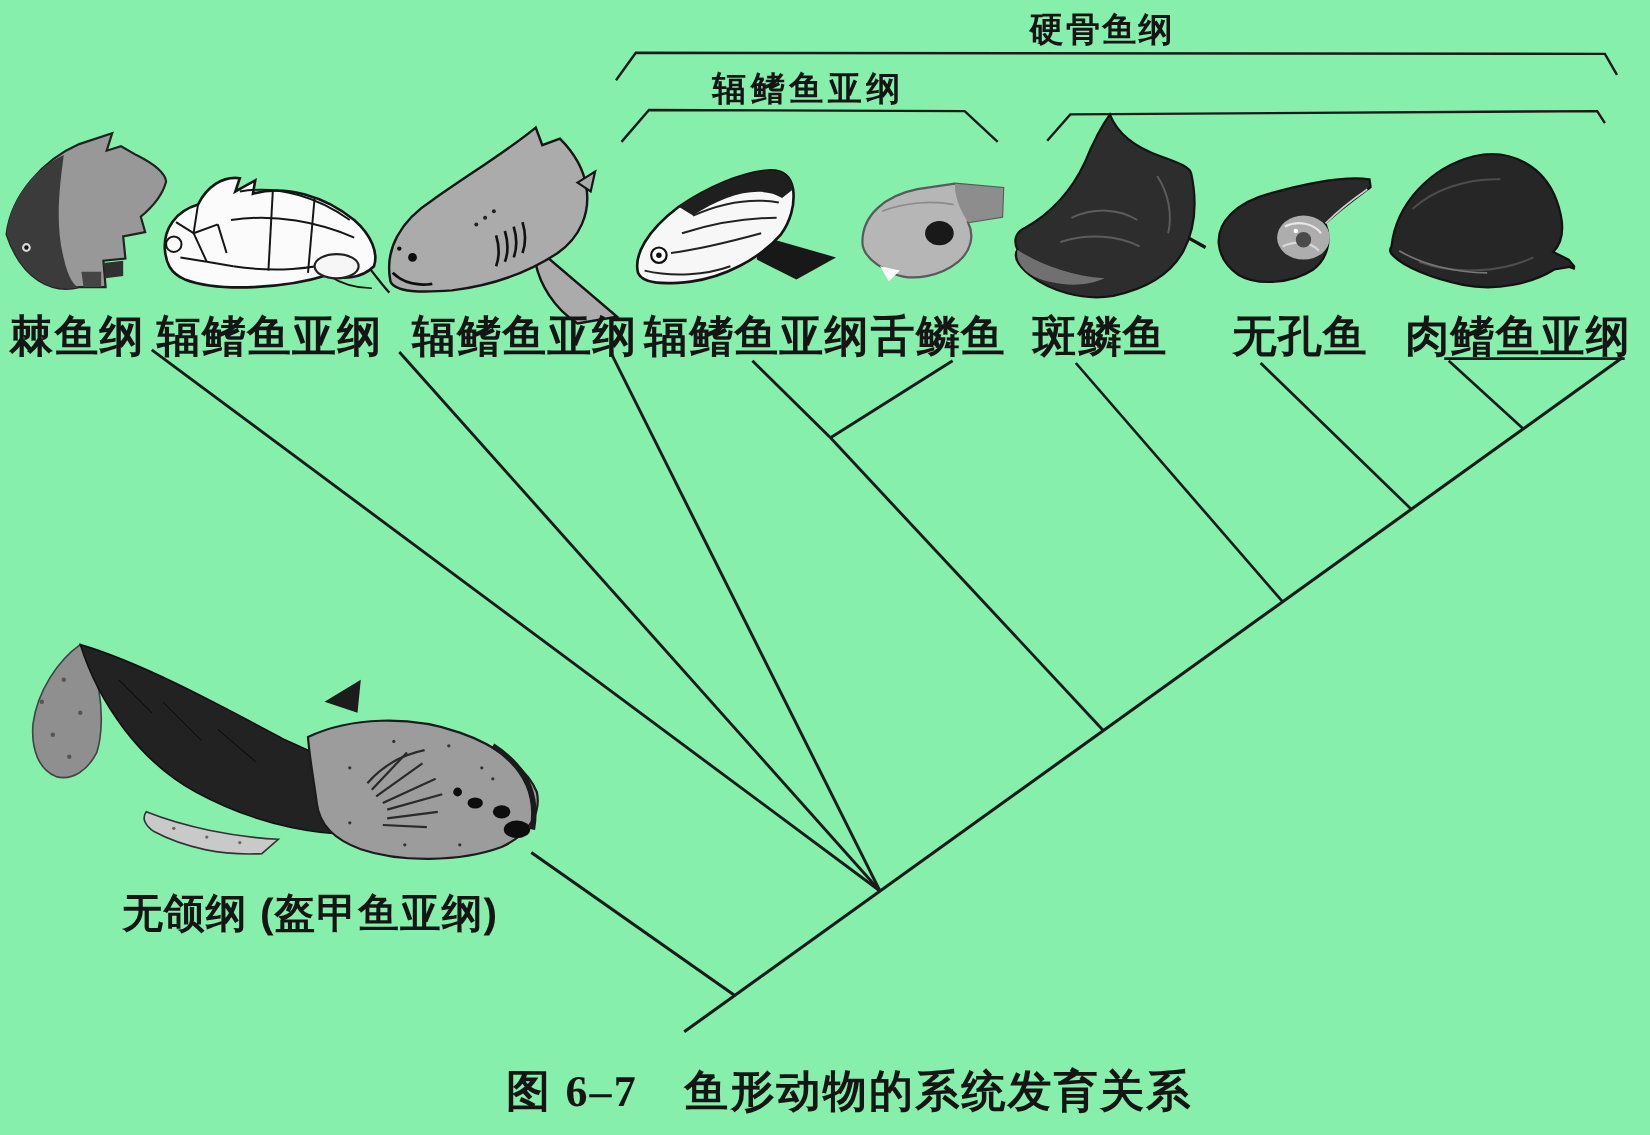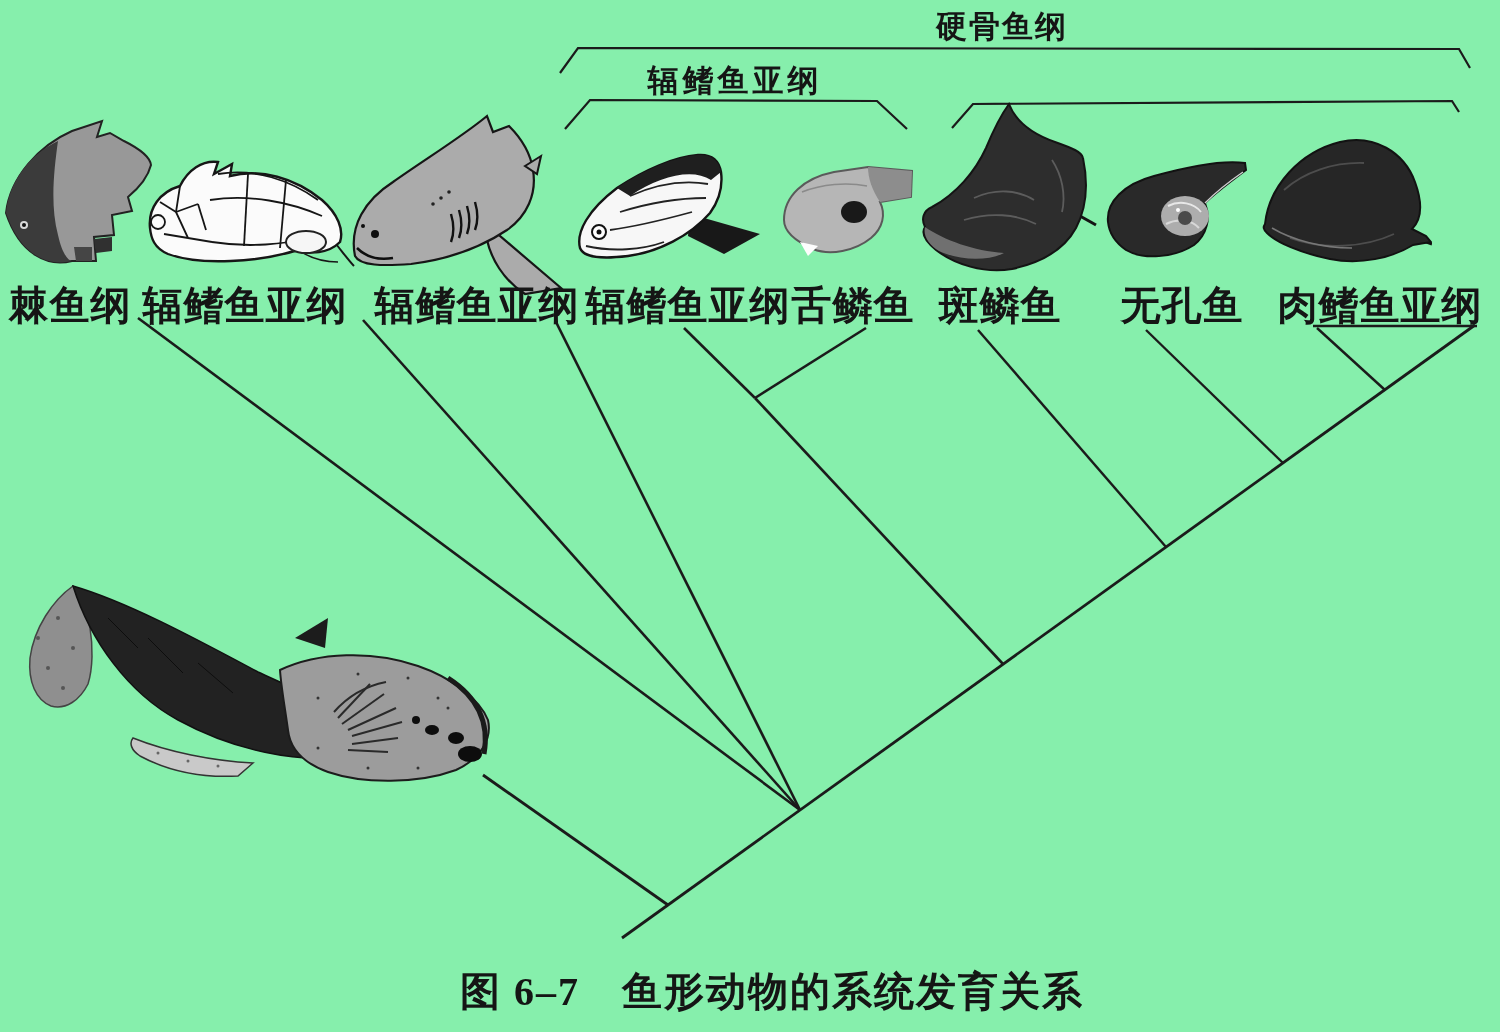--- a/index.html
+++ b/index.html
@@ -218,15 +218,16 @@
 
   <div class="lbl taxon-lbl" style="left:70px">棘鱼纲</div>
   <div class="lbl taxon-lbl" style="left:245px">辐鳍鱼亚纲</div>
   <div class="lbl taxon-lbl" style="left:477px">辐鳍鱼亚纲</div>
   <div class="lbl taxon-lbl" style="left:688px">辐鳍鱼亚纲</div>
   <div class="lbl taxon-lbl" style="left:853px">舌鳞鱼</div>
   <div class="lbl taxon-lbl" style="left:1000px">斑鳞鱼</div>
   <div class="lbl taxon-lbl" style="left:1182px">无孔鱼</div>
   <div class="lbl taxon-lbl" style="left:1380px">肉鳍鱼亚纲</div>
 
+  <div class="lbl agnatha-lbl" style="left:282px;top:806px">无颌纲 (盔甲鱼亚纲)</div>
 
   <div class="lbl caption" style="left:732px;top:964px">图 6–7　鱼形动物的系统发育关系</div>
 </div>
 
 </body></html>

